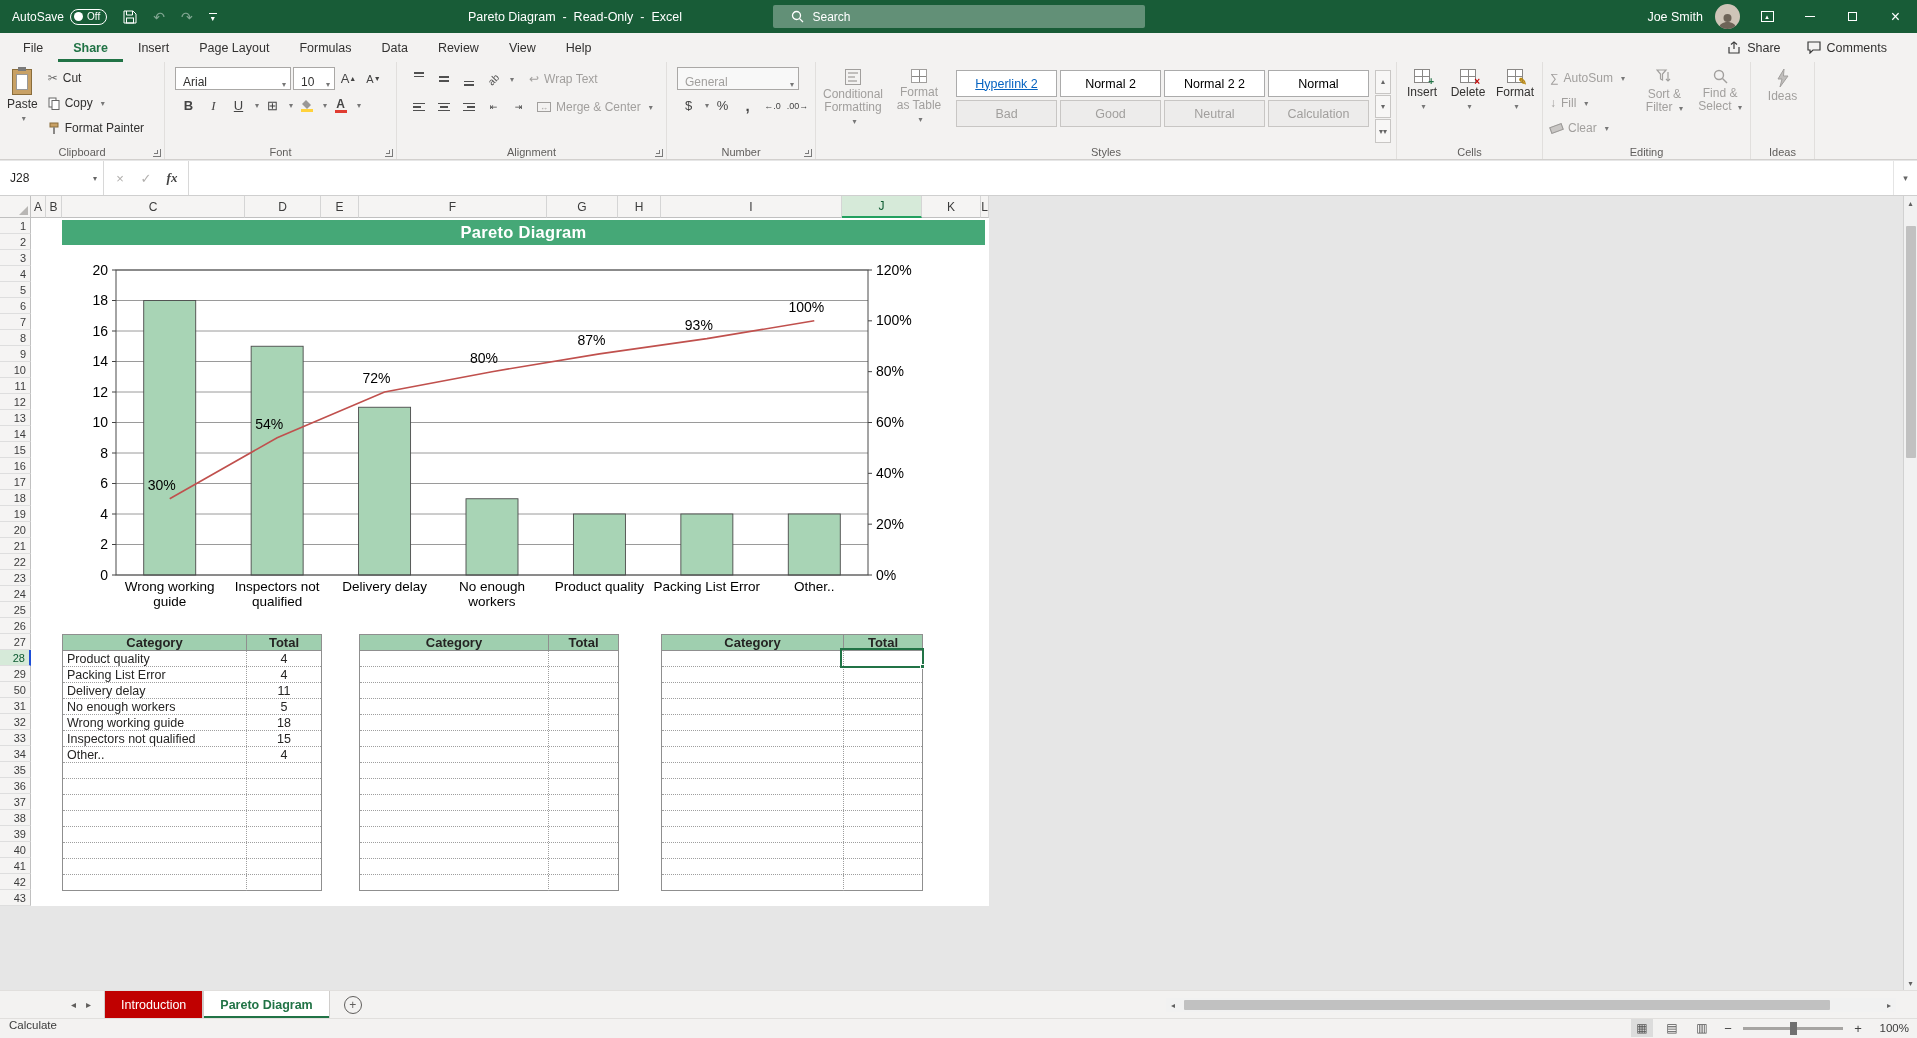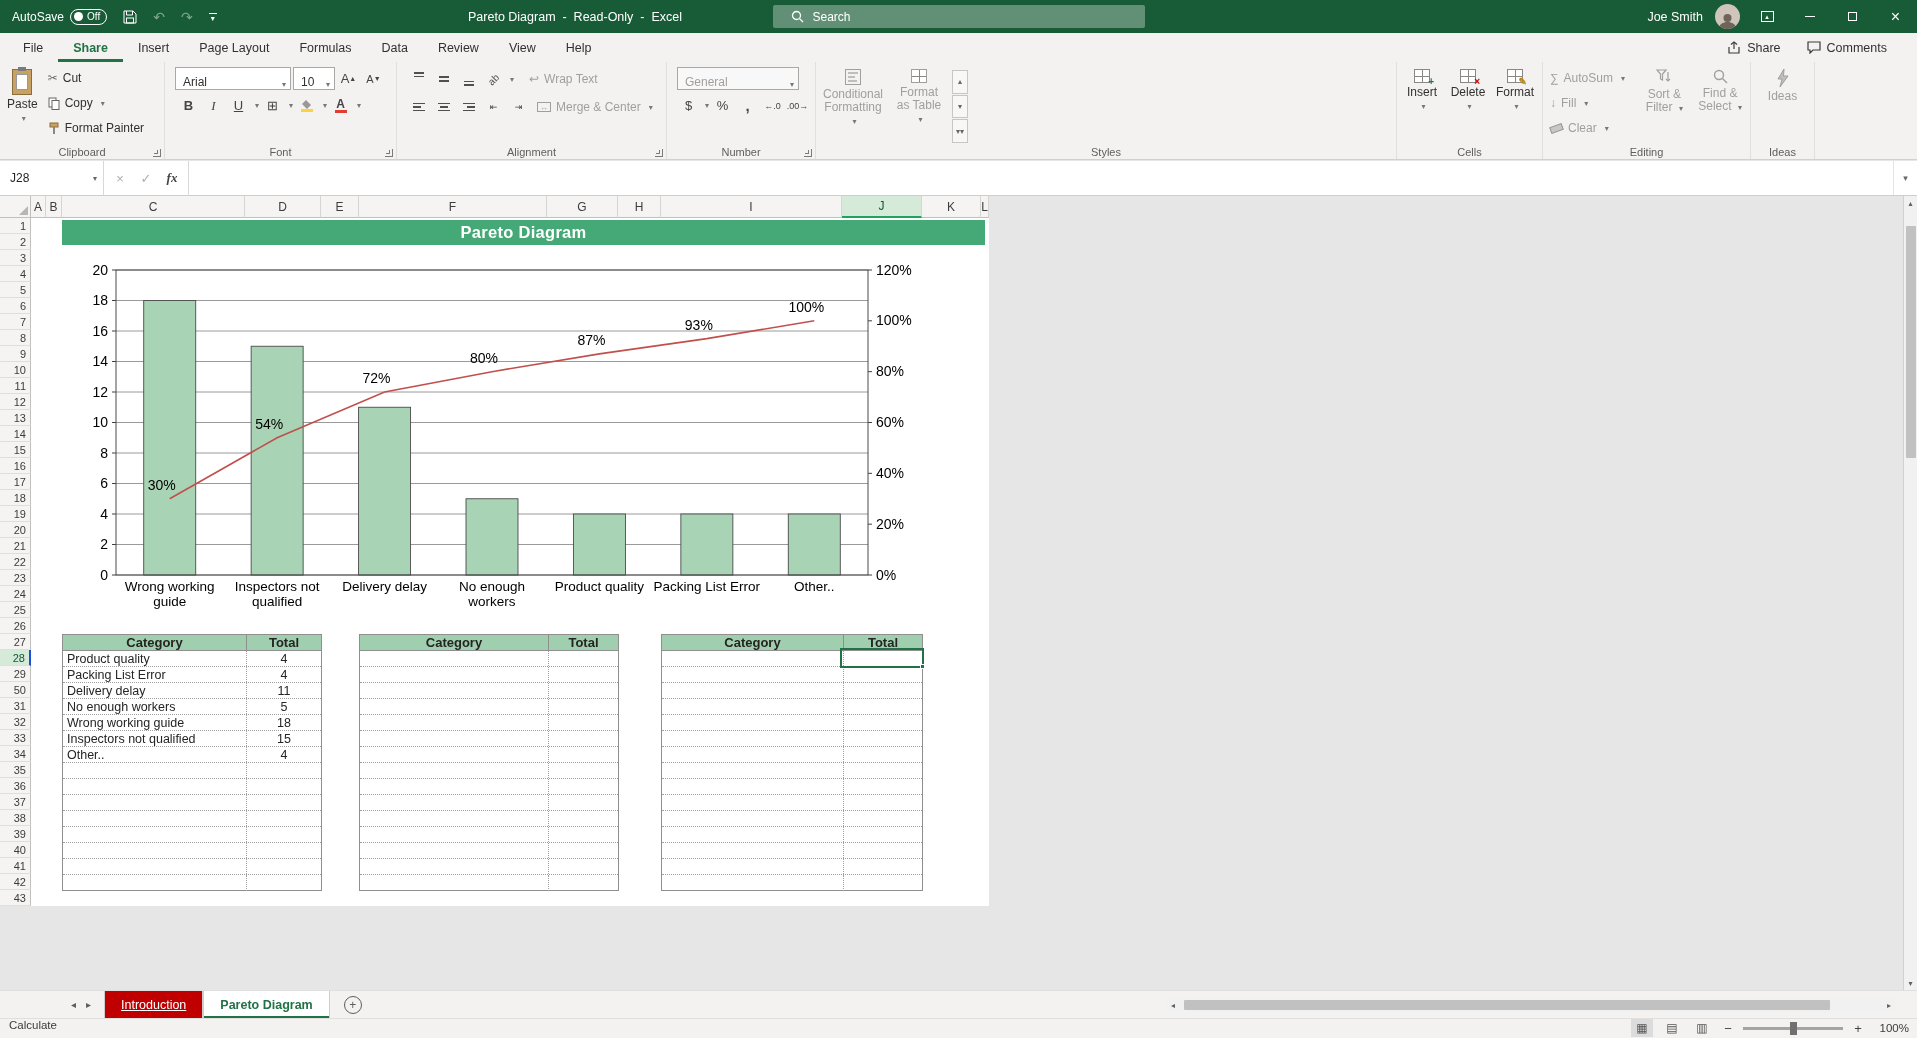--- a/index.html
+++ b/index.html
@@ -418,20 +418,30 @@
           <i style="height:2px;background:#c0bebc;width:100%"></i>
           <i style="height:2px;background:#c0bebc;width:70%"></i>
           <i style="height:2px;background:#c0bebc;width:85%"></i>
         </span>
       <span class="blbl"><span>Conditional Formatting</span> <span class="chev">▾</span></span>
     </div>
     <div class="bigbtn disabled" style="width:62px">
       <span class="cellgrid" style="border-color:#a19f9d"></span>
       <span class="blbl"><span>Format as Table</span> <span class="chev">▾</span></span>
     </div>
+    <div id="style-gallery">
+        <div class="chip link">Hyperlink 2</div>
+        <div class="chip">Normal 2</div>
+        <div class="chip">Normal 2 2</div>
+        <div class="chip">Normal</div>
+        <div class="chip disabled">Bad</div>
+        <div class="chip disabled">Good</div>
+        <div class="chip disabled">Neutral</div>
+        <div class="chip disabled">Calculation</div>
+      </div>
     <div class="gal-scroll">
       <span>▴</span>
       <span>▾</span>
       <span>▾▾</span>
     </div>
     <div class="rg-label"><span>Styles</span></div>
   </div>
 
   <div class="rgroup" style="width:146px">
     <div class="bigbtn" style="width:46px">
@@ -869,21 +879,21 @@
     <span class="vs-thumb"></span>
     <span class="vs-fill"></span>
     <span class="vs-arrow">▾</span>
   </div>
 </div>
 
 <div class="sheettabs">
   <span class="tabnav">◂</span>
   <span class="tabnav">▸</span>
   <div id="sheet-tab-list">
-      <div class="stab colored" style="background: rgb(192, 0, 0); text-decoration: underline;">Introduction</div>
+      <div class="stab colored" style="background: rgb(192, 0, 0);">Introduction</div>
       <div class="stab active">Pareto Diagram</div>
     </div>
   <span class="addsheet">+</span>
   <div class="hscroll">
     <span class="hs-arrow">◂</span>
     <span class="hs-track">
         <span class="hs-thumb"></span>
       </span>
     <span class="hs-arrow">▸</span>
   </div>

